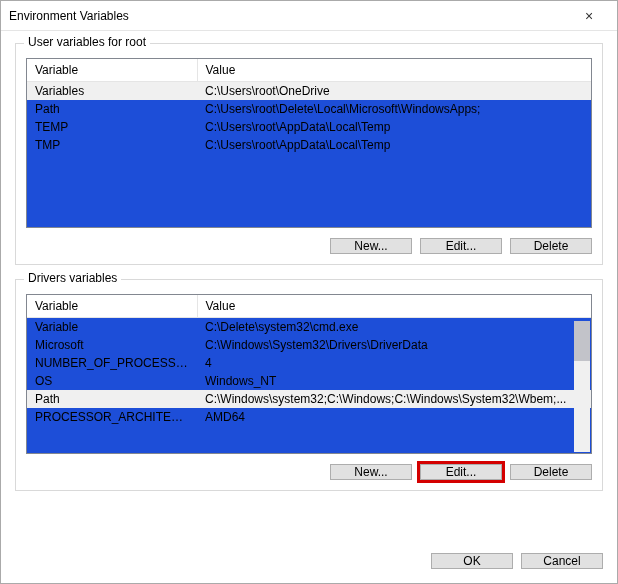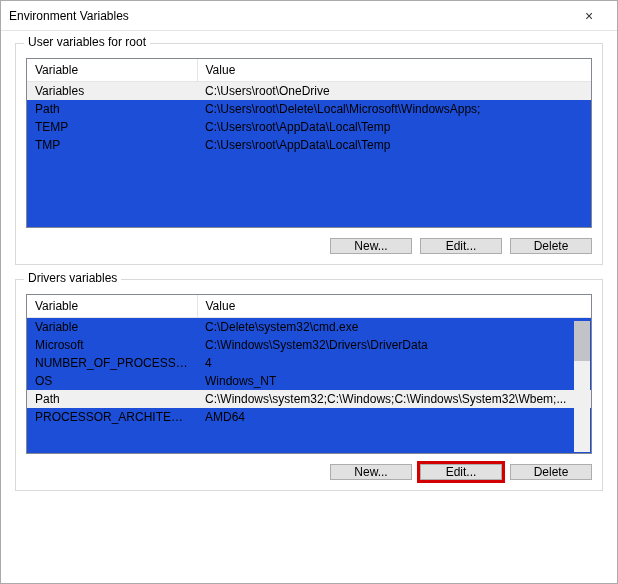--- a/index.html
+++ b/index.html
@@ -215,14 +215,18 @@
 
       <div class="btn-row">
         <button class="winbtn">New...</button>
         <button class="winbtn highlight-btn">Edit...</button>
         <button class="winbtn">Delete</button>
       </div>
     </div>
 
   </div>
 
+  <div class="footer">
+    <button class="winbtn">OK</button>
+    <button class="winbtn">Cancel</button>
+  </div>
 
 </div>
 
 </body></html>

